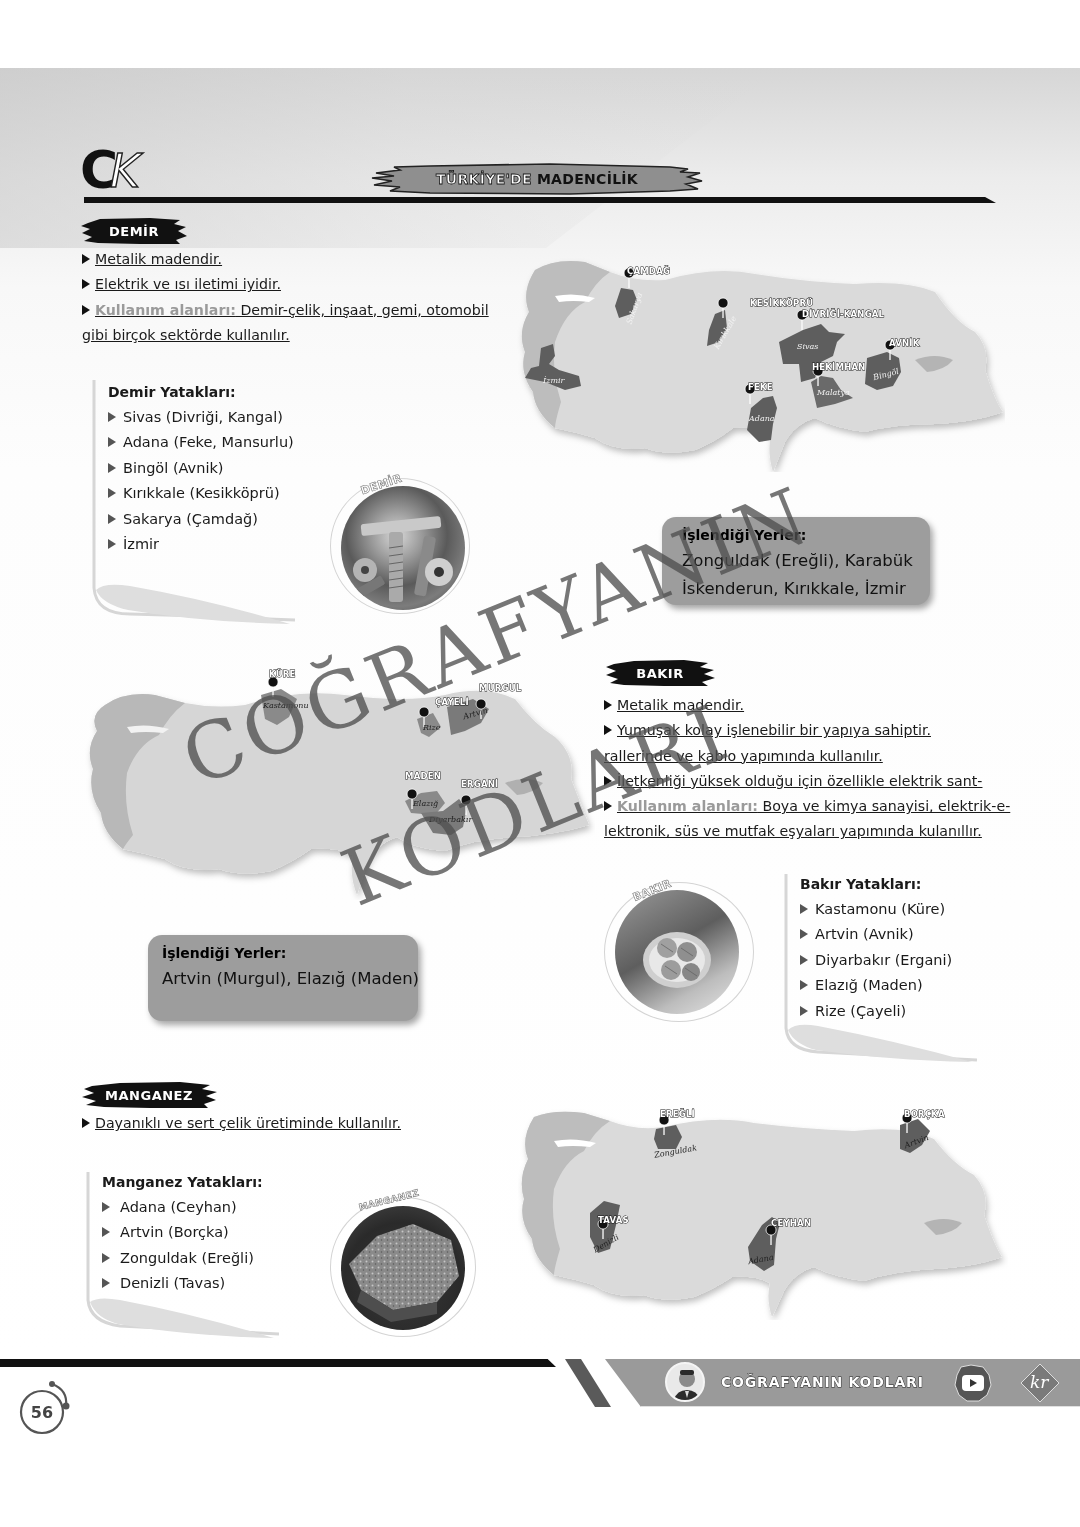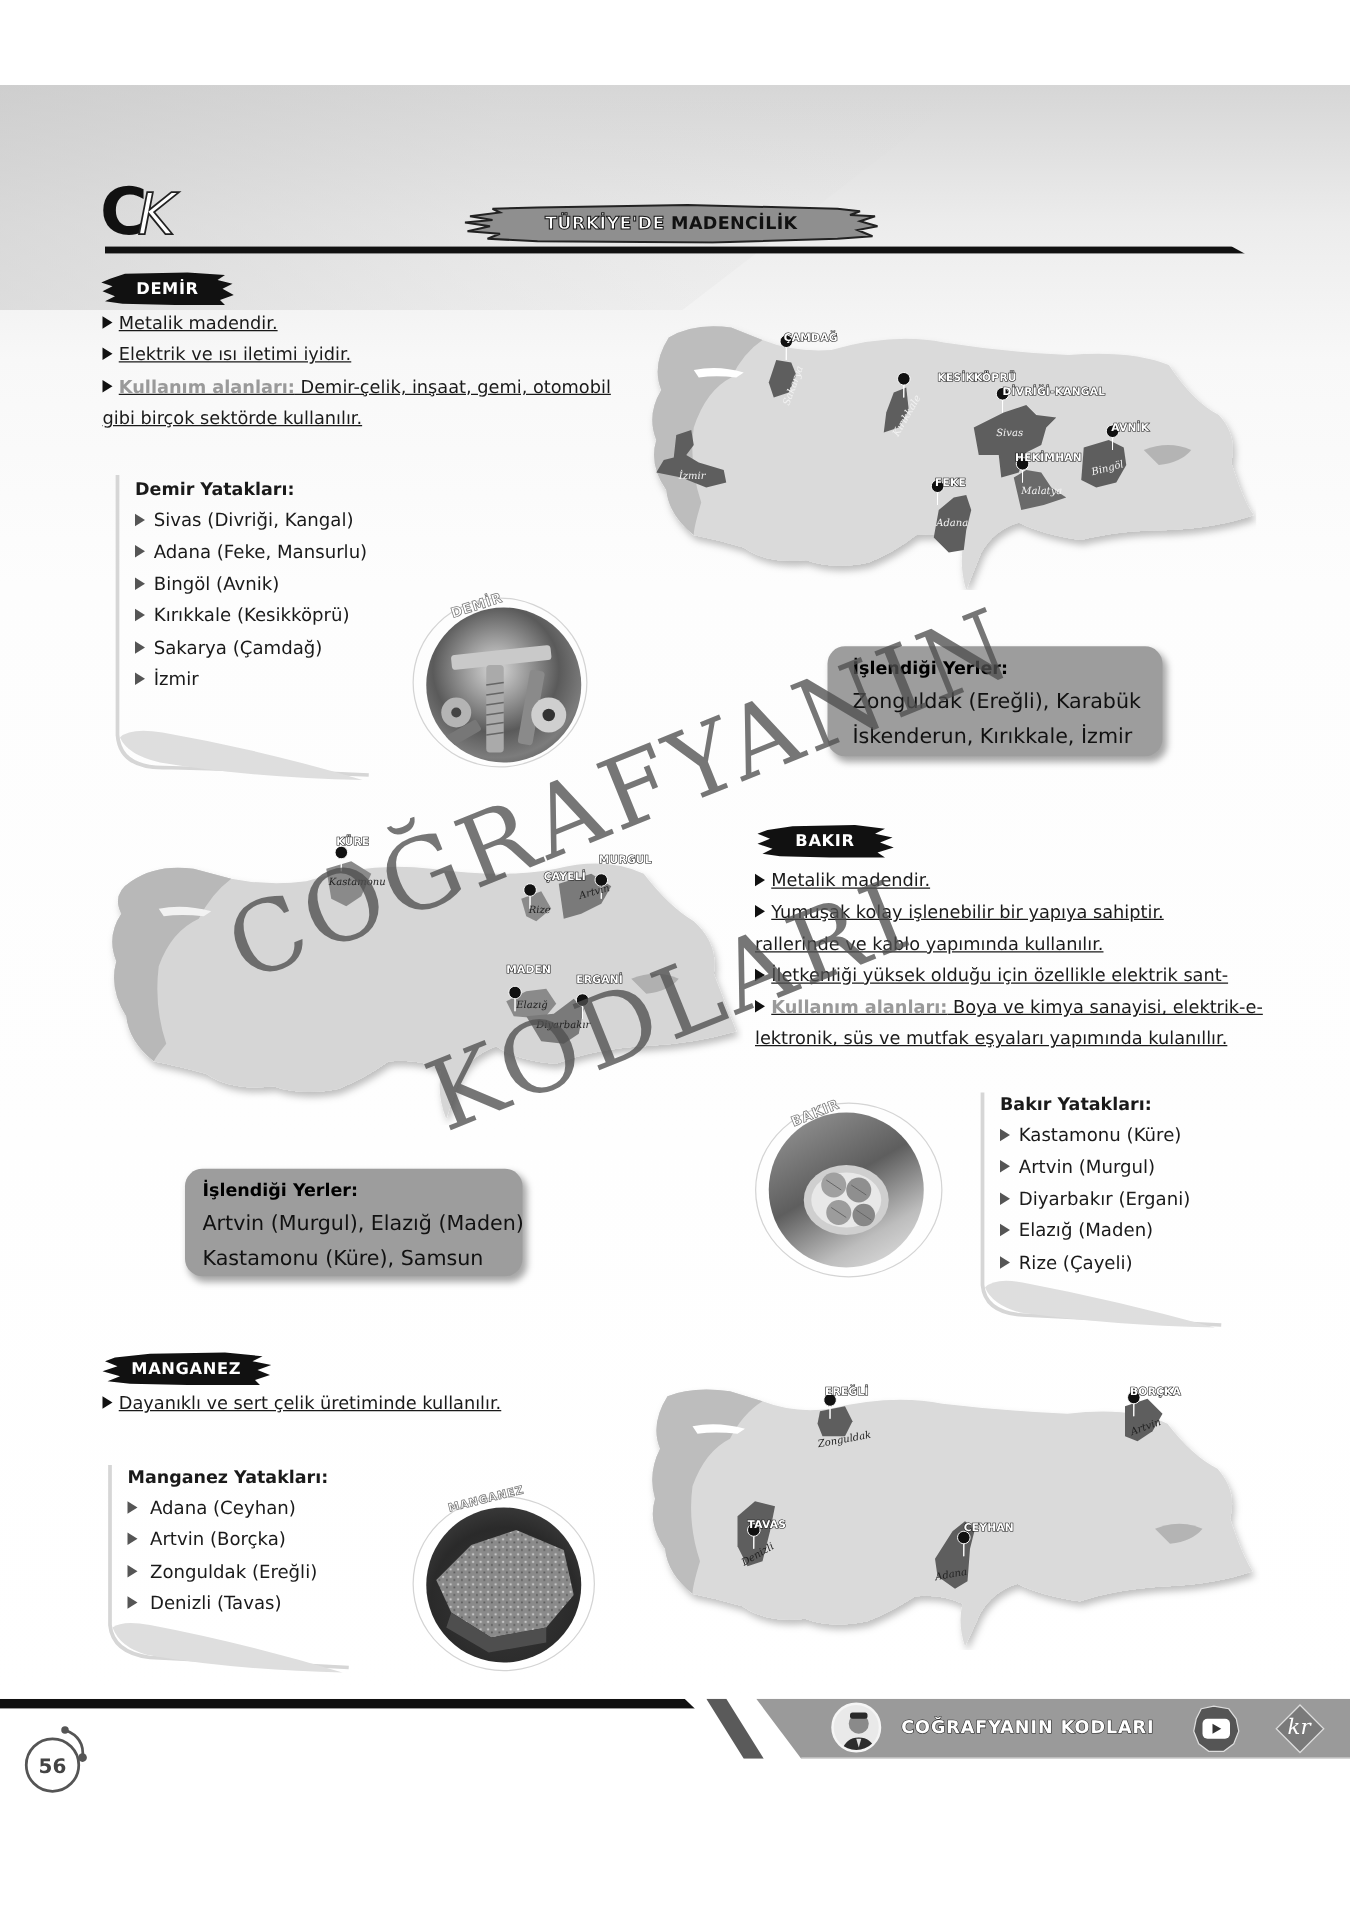--- a/index.html
+++ b/index.html
@@ -242,21 +242,20 @@
   <div class="row"><span class="arrow"></span><span>Yumuşak kolay işlenebilir bir yapıya sahiptir.</span></div>
   <div class="row"><span>rallerinde ve kablo yapımında kullanılır.</span></div>
   <div class="row"><span class="arrow"></span><span>İletkenliği yüksek olduğu için özellikle elektrik sant-</span></div>
   <div class="row"><span class="arrow"></span><span class="muted-label">Kullanım alanları:</span><span> Boya ve kimya sanayisi, elektrik-e-</span></div>
   <div class="row"><span>lektronik, süs ve mutfak eşyaları yapımında kulanıllır.</span></div>
 </div>
 
 <div class="abs proc-box" style="left:148px; top:935px; width:270px; height:86px; padding:6px 14px;">
   <div class="h">İşlendiği Yerler:</div>
   <div class="l">Artvin (Murgul), Elazığ (Maden)</div>
-  <div class="l">Kastamonu (Küre), Samsun</div>
 </div>
 
 <div class="abs photo-ring" style="left:604px; top:882px; width:150px; height:140px; border-color:#d4d4d4;"></div>
 <div class="abs photo" style="left:615px; top:890px; width:124px; height:124px; background: linear-gradient(150deg, #9a9a9a 0%, #5e5e5e 45%, #bdbdbd 75%, #e6e6e6 100%);">
   <svg width="124" height="124" viewBox="0 0 124 124">
     <ellipse cx="62" cy="70" rx="34" ry="28" fill="#cfcfcf"></ellipse>
     <ellipse cx="62" cy="70" rx="28" ry="22" fill="#e8e8e8"></ellipse>
     <circle cx="52" cy="58" r="10" fill="#a0a0a0"></circle>
     <circle cx="72" cy="62" r="10" fill="#8f8f8f"></circle>
     <circle cx="56" cy="80" r="10" fill="#9c9c9c"></circle>
@@ -271,21 +270,21 @@
 </div>
 <div class="abs photo-label" style="left:632px; top:884px; transform: rotate(-22deg);">BAKIR</div>
 
 <svg class="abs curl-shadow" style="left:782px; top:872px;" width="200" height="192" viewBox="0 0 200 192">
   <path d="M4 2 L4 156 Q6 178 36 180 Q110 184 195 188" fill="none" stroke="#d6d6d6" stroke-width="3"></path>
   <path d="M6 158 Q12 172 34 178 Q104 188 190 190 Q110 168 36 154 Q14 150 6 158 Z" fill="#dedede"></path>
 </svg>
 <div class="abs curl-card" style="left:800px; top:872px; width:180px; background:transparent;">
   <div class="heading">Bakır Yatakları:</div>
   <div class="item"><span class="arrow-outline"></span><span>Kastamonu (Küre)</span></div>
-  <div class="item"><span class="arrow-outline"></span><span>Artvin (Murgul)</span></div>
+  <div class="item"><span class="arrow-outline"></span><span>Artvin (Avnik)</span></div>
   <div class="item"><span class="arrow-outline"></span><span>Diyarbakır (Ergani)</span></div>
   <div class="item"><span class="arrow-outline"></span><span>Elazığ (Maden)</span></div>
   <div class="item"><span class="arrow-outline"></span><span>Rize (Çayeli)</span></div>
 </div>
 
 <div class="abs tag" style="left:80px; top:1081px; width:138px;">
   <svg width="138" height="28" viewBox="0 0 138 28">
     <path d="M12 5 L40 2 L100 1 L130 4 L122 8 L137 11 L126 15 L136 19 L124 23 L128 27 L70 27 L24 26 L6 24 L16 20 L2 16 L14 12 L4 8 Z" fill="#111"></path>
   </svg>
   <span>MANGANEZ</span>

